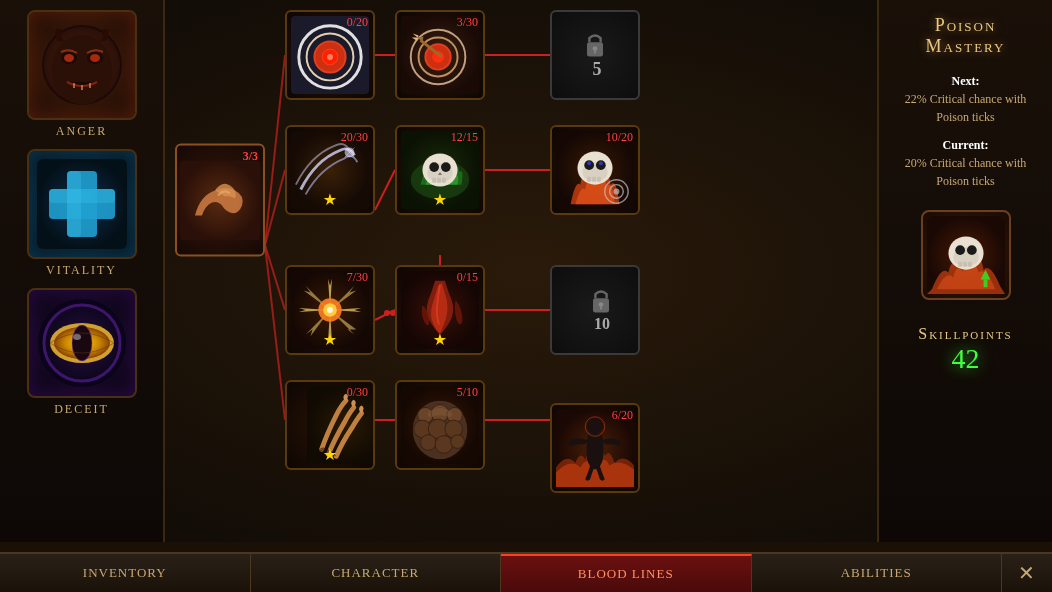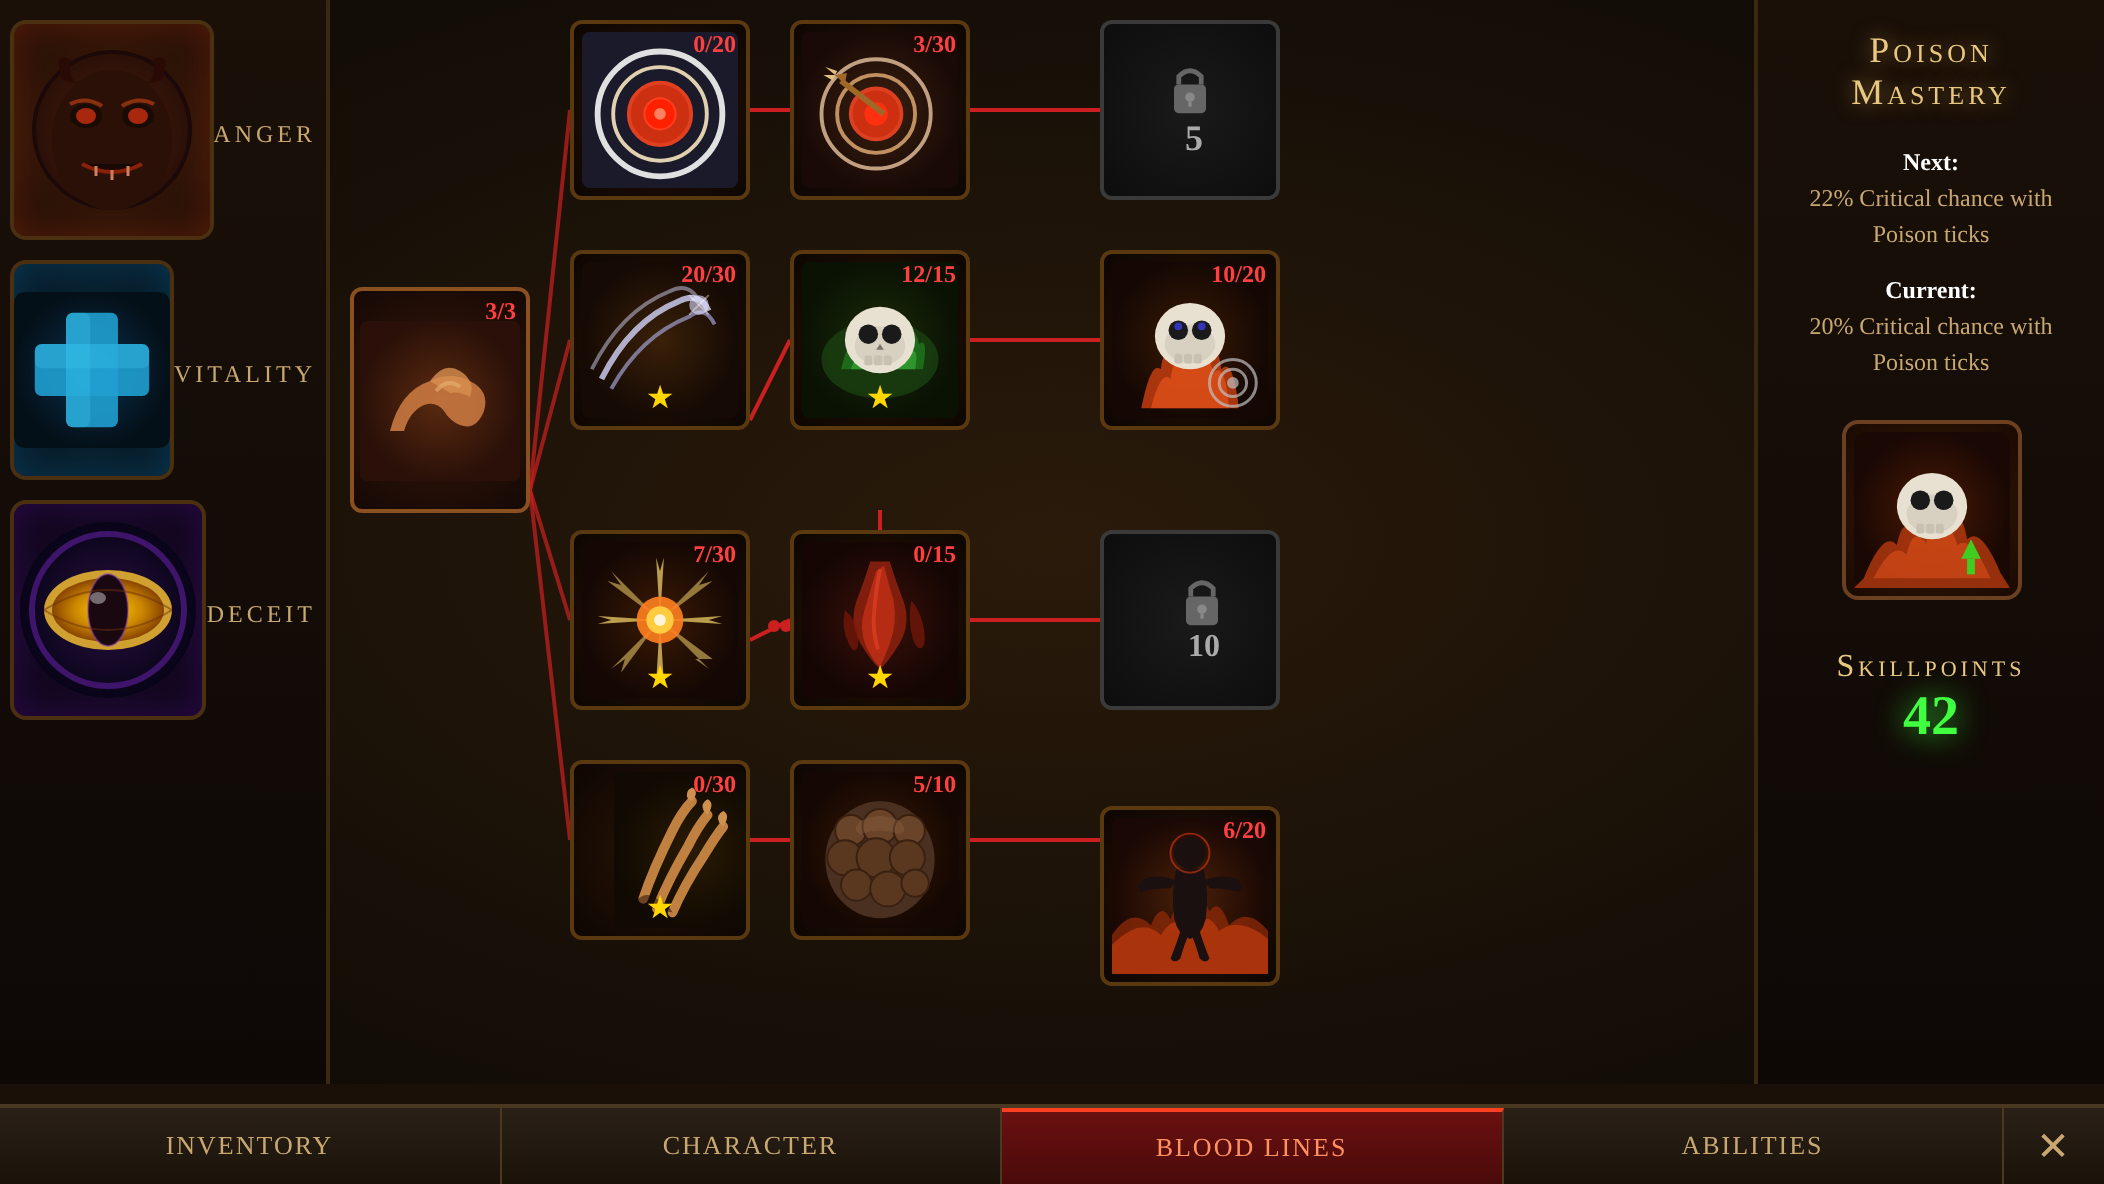--- a/index.html
+++ b/index.html
@@ -67,21 +67,21 @@
       border-right: 2px solid #3a2810;
       display: flex;
       flex-direction: column;
       align-items: center;
       padding: 10px 5px;
       gap: 10px;
     }
 
     .stat-item {
       display: flex;
-      flex-direction: row;
+      flex-direction: column;
       align-items: center;
       width: 100%;
     }
 
     .stat-icon {
       width: 110px;
       height: 110px;
       border-radius: 8px;
       border: 2px solid #4a3010;
       display: flex;
@@ -170,21 +170,21 @@
       color: #e8c880;
       font-size: 16px;
       font-variant: small-caps;
       letter-spacing: 2px;
       margin-top: 15px;
     }
 
     .skillpoints-value {
       color: #40ff40;
       font-size: 28px;
-      font-weight: bold;
+      font-weight: normal;
       text-shadow: 0 0 15px rgba(60,255,60,0.8);
     }
 
     
     .skill-tree-area {
       position: absolute;
       left: 165px;
       right: 220px;
       top: 0;
       bottom: 50px;
@@ -217,21 +217,21 @@
       background: radial-gradient(circle at center, #1a1a1a 0%, #0d0d0d 100%);
       border-color: #3a3a3a;
     }
 
     .skill-node .skill-count {
       position: absolute;
       top: 3px;
       right: 5px;
       color: #ff4040;
       font-size: 12px;
-      font-weight: bold;
+      font-weight: normal;
       z-index: 2;
     }
 
     .skill-node .star-badge {
       position: absolute;
       bottom: 4px;
       left: 50%;
       transform: translateX(-50%);
       color: #ffd700;
       font-size: 16px;

